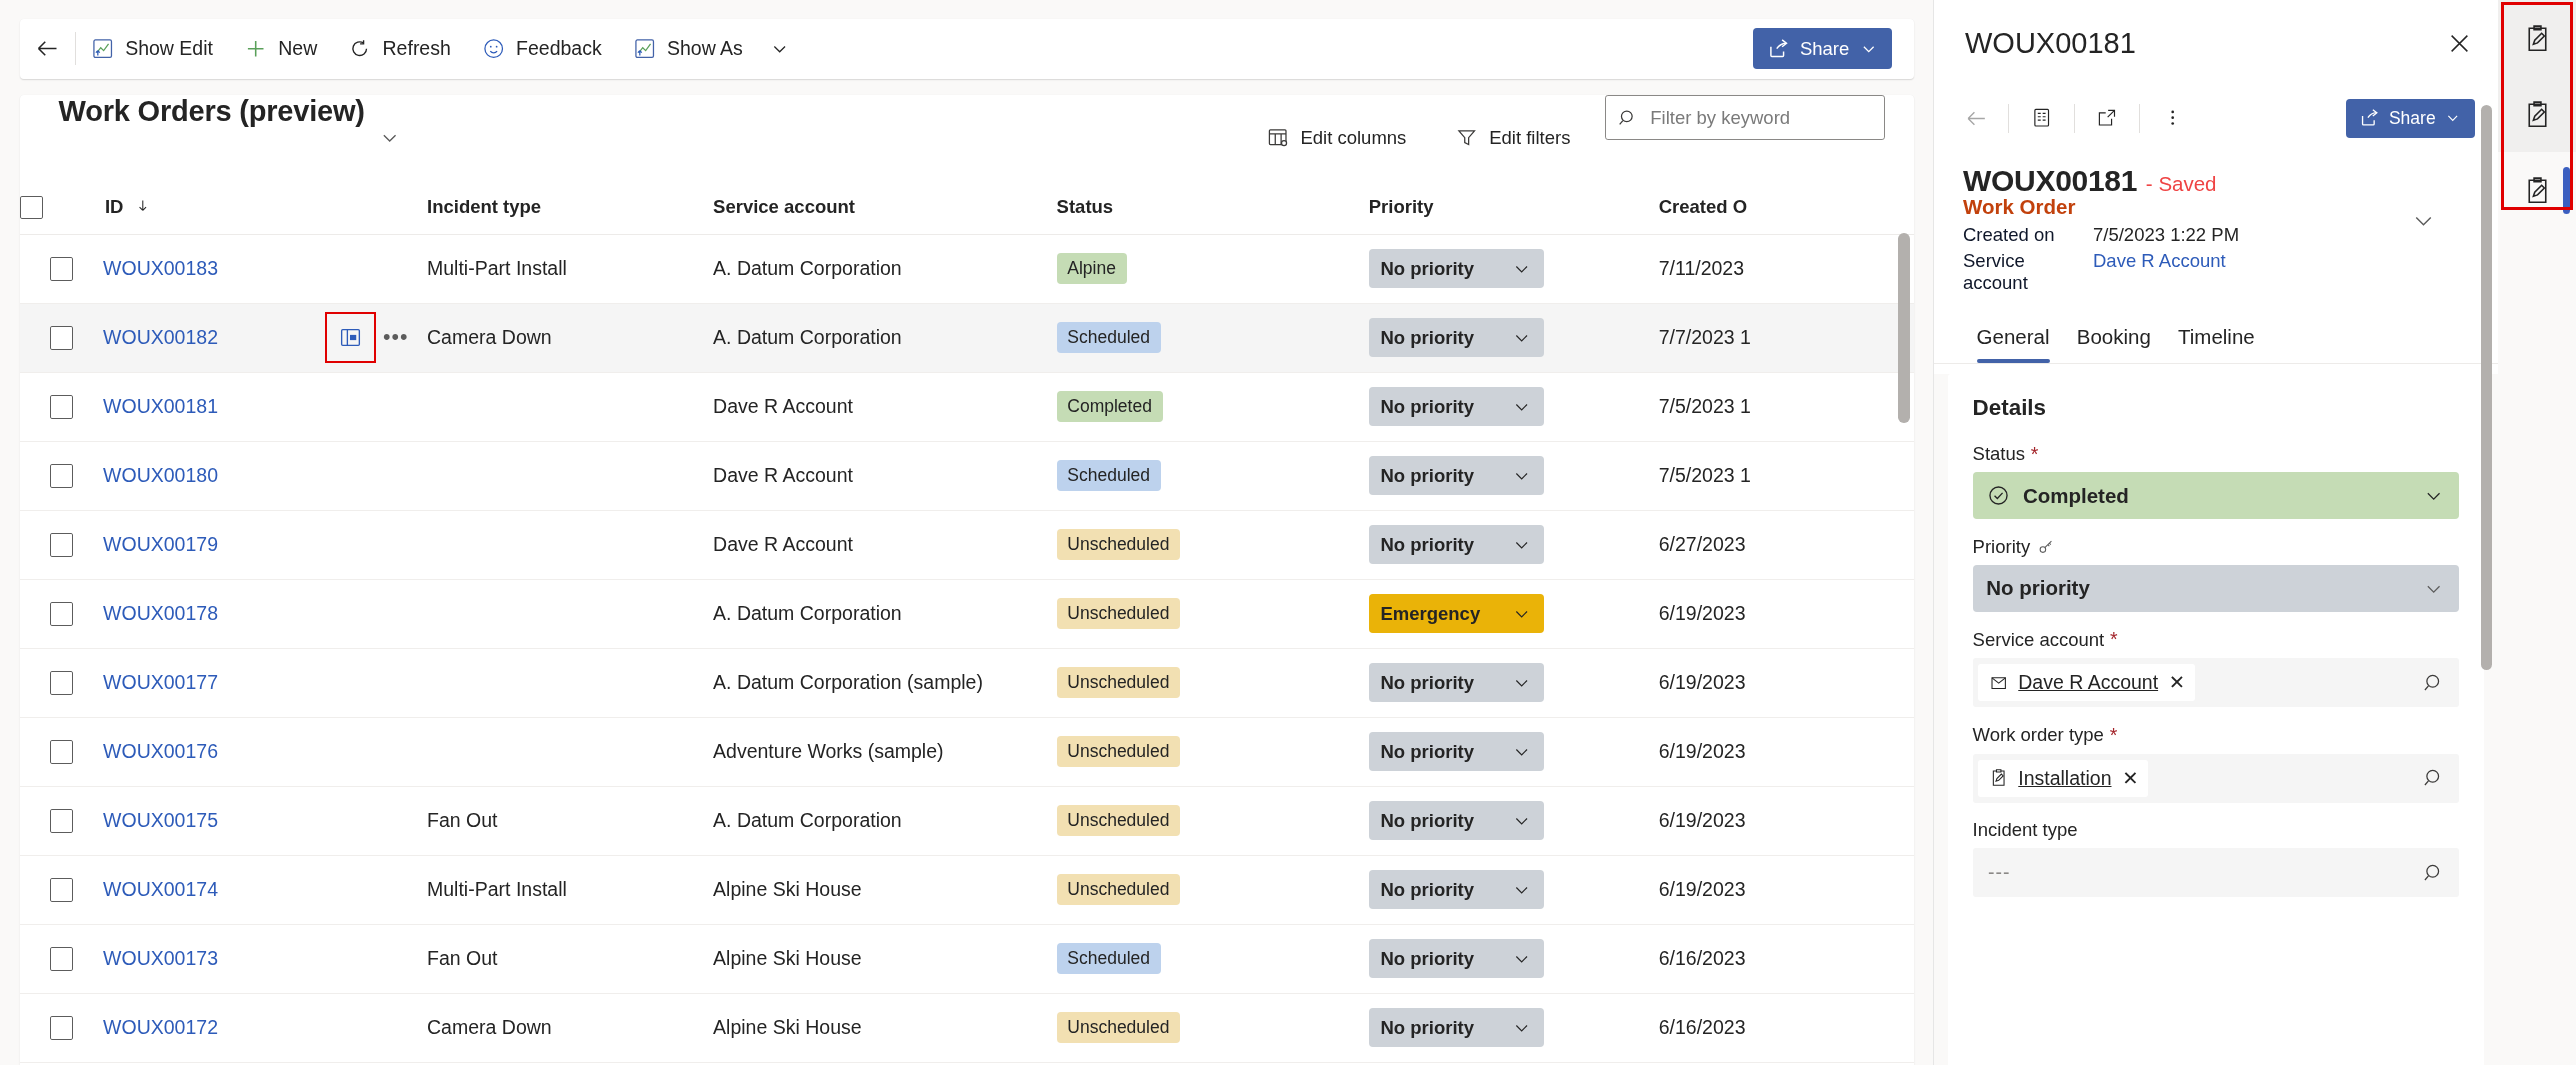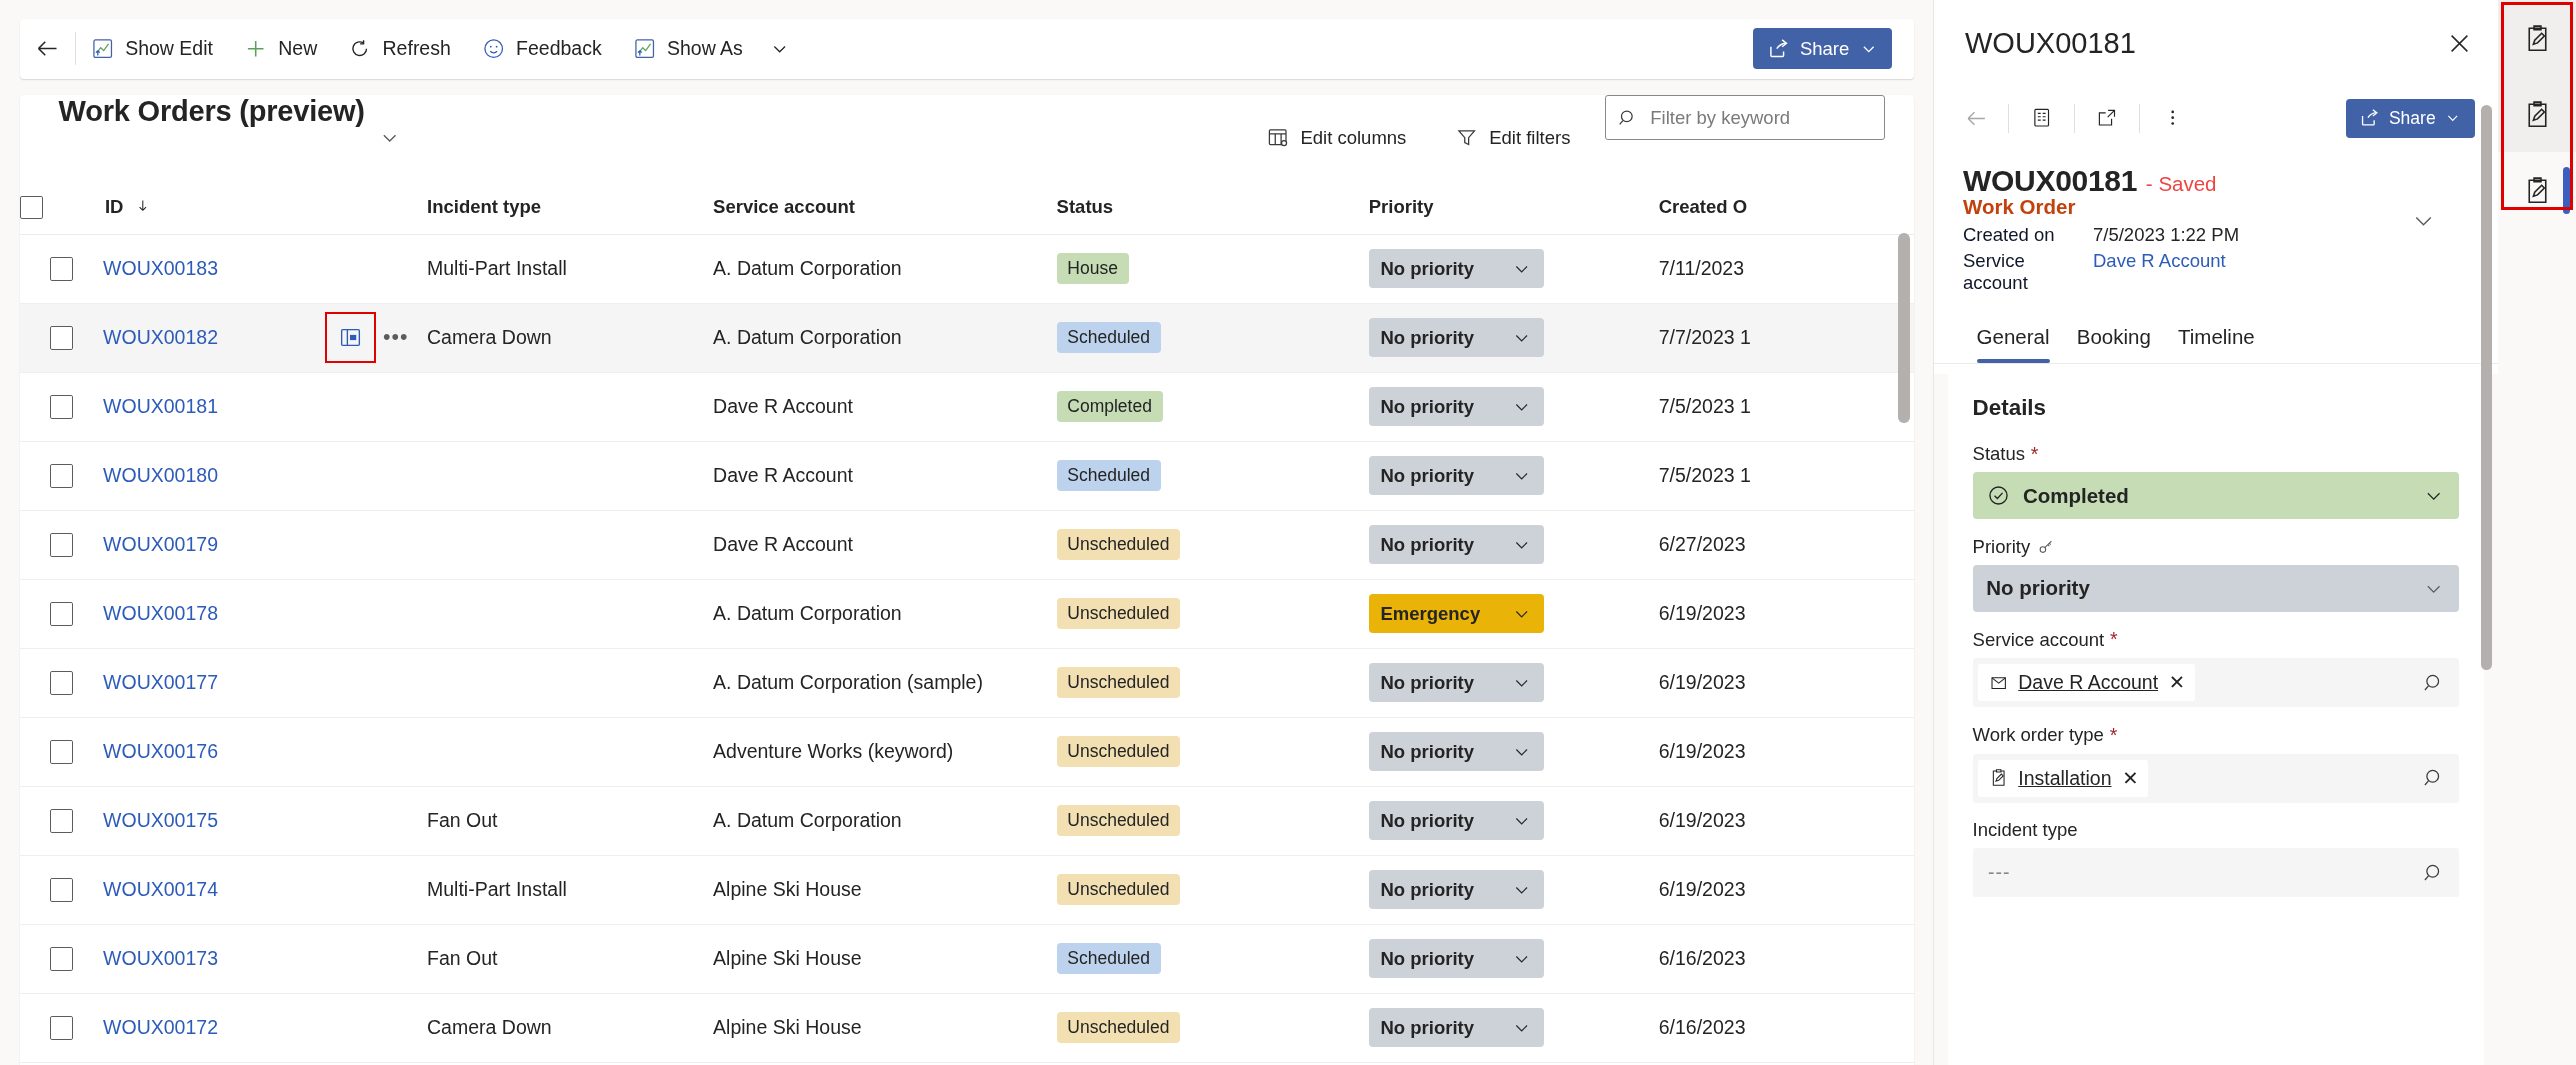--- a/index.html
+++ b/index.html
@@ -466,21 +466,21 @@
             <th><span>Created O</span></th>
           </tr>
         </thead>
         <tbody id="grid-body">
             <tr>
               <td class="cell-check"><span class="checkbox"></span></td>
               <td><span class="id-link">WOUX00183</span></td>
               <td></td>
               <td>Multi-Part Install</td>
               <td>A. Datum Corporation</td>
-              <td><span class="badge" style="background:#c5dcb5">House</span></td>
+              <td><span class="badge" style="background:#c5dcb5">Alpine</span></td>
               <td>
                 <span class="pill" style="background:#cdd2d8">
                   <span>No priority</span>
                   <svg width="21.4" height="21.4" viewBox="0 0 24 24" fill="none" stroke="#242424" stroke-width="1.3">
                     <path d="M6 9.5l6 6 6-6"></path>
                   </svg>
                 </span>
               </td>
               <td class="date-cell">7/11/2023</td>
             </tr>
@@ -595,21 +595,21 @@
                   </svg>
                 </span>
               </td>
               <td class="date-cell">6/19/2023</td>
             </tr>
             <tr>
               <td class="cell-check"><span class="checkbox"></span></td>
               <td><span class="id-link">WOUX00176</span></td>
               <td></td>
               <td></td>
-              <td>Adventure Works (keyword)</td>
+              <td>Adventure Works (sample)</td>
               <td><span class="badge" style="background:#f2e0b2">Unscheduled</span></td>
               <td>
                 <span class="pill" style="background:#cdd2d8">
                   <span>No priority</span>
                   <svg width="21.4" height="21.4" viewBox="0 0 24 24" fill="none" stroke="#242424" stroke-width="1.3">
                     <path d="M6 9.5l6 6 6-6"></path>
                   </svg>
                 </span>
               </td>
               <td class="date-cell">6/19/2023</td>

